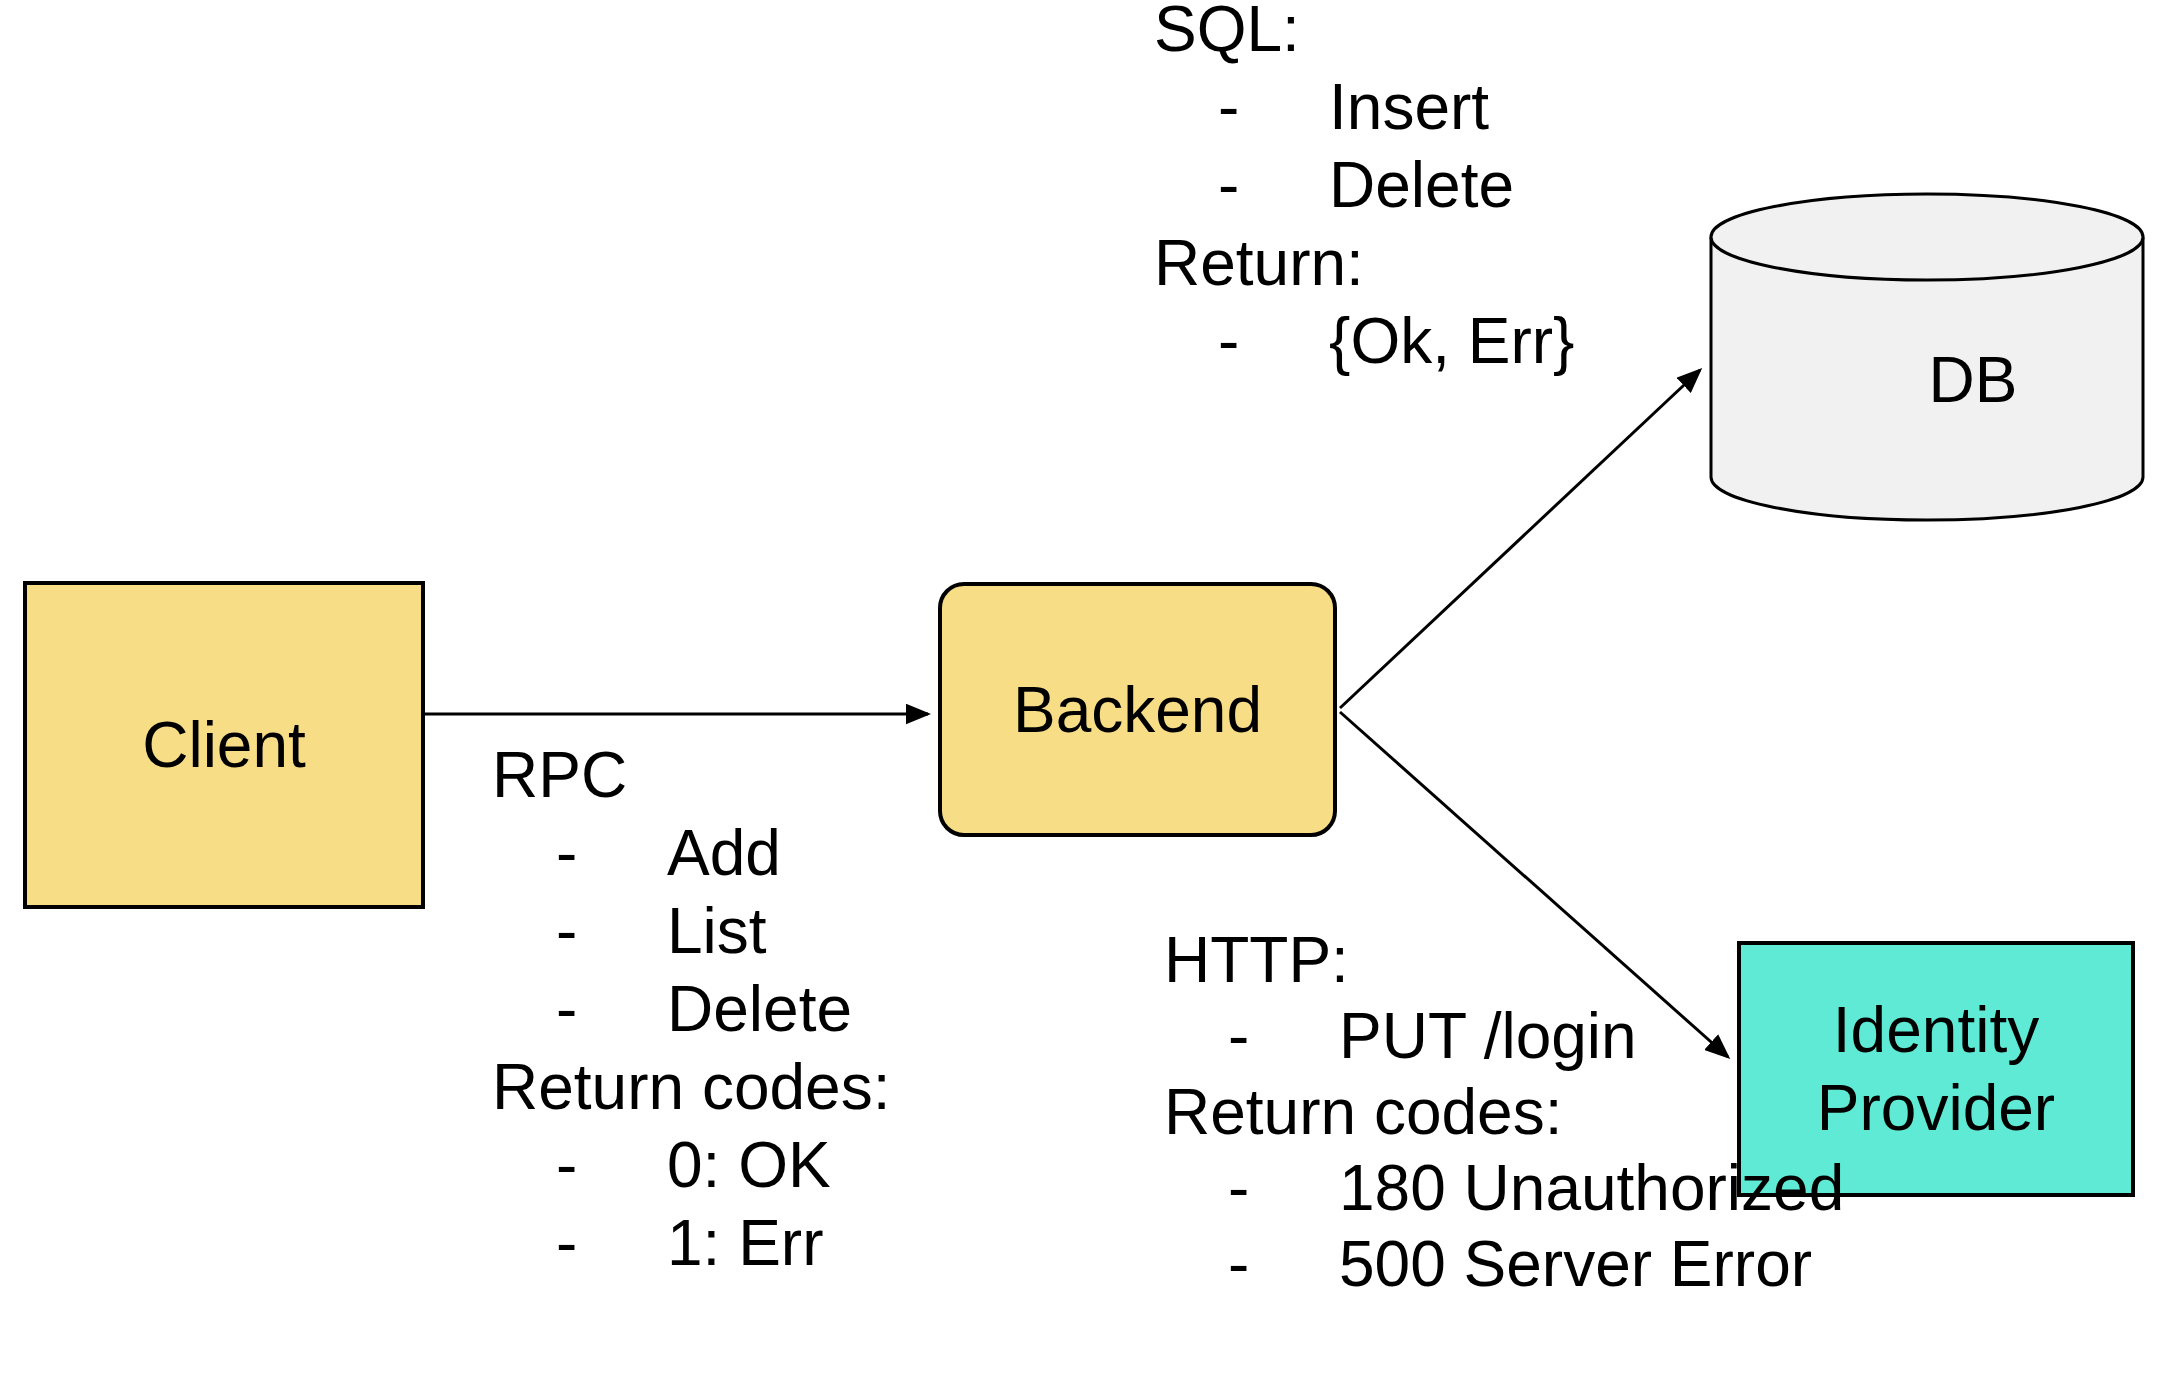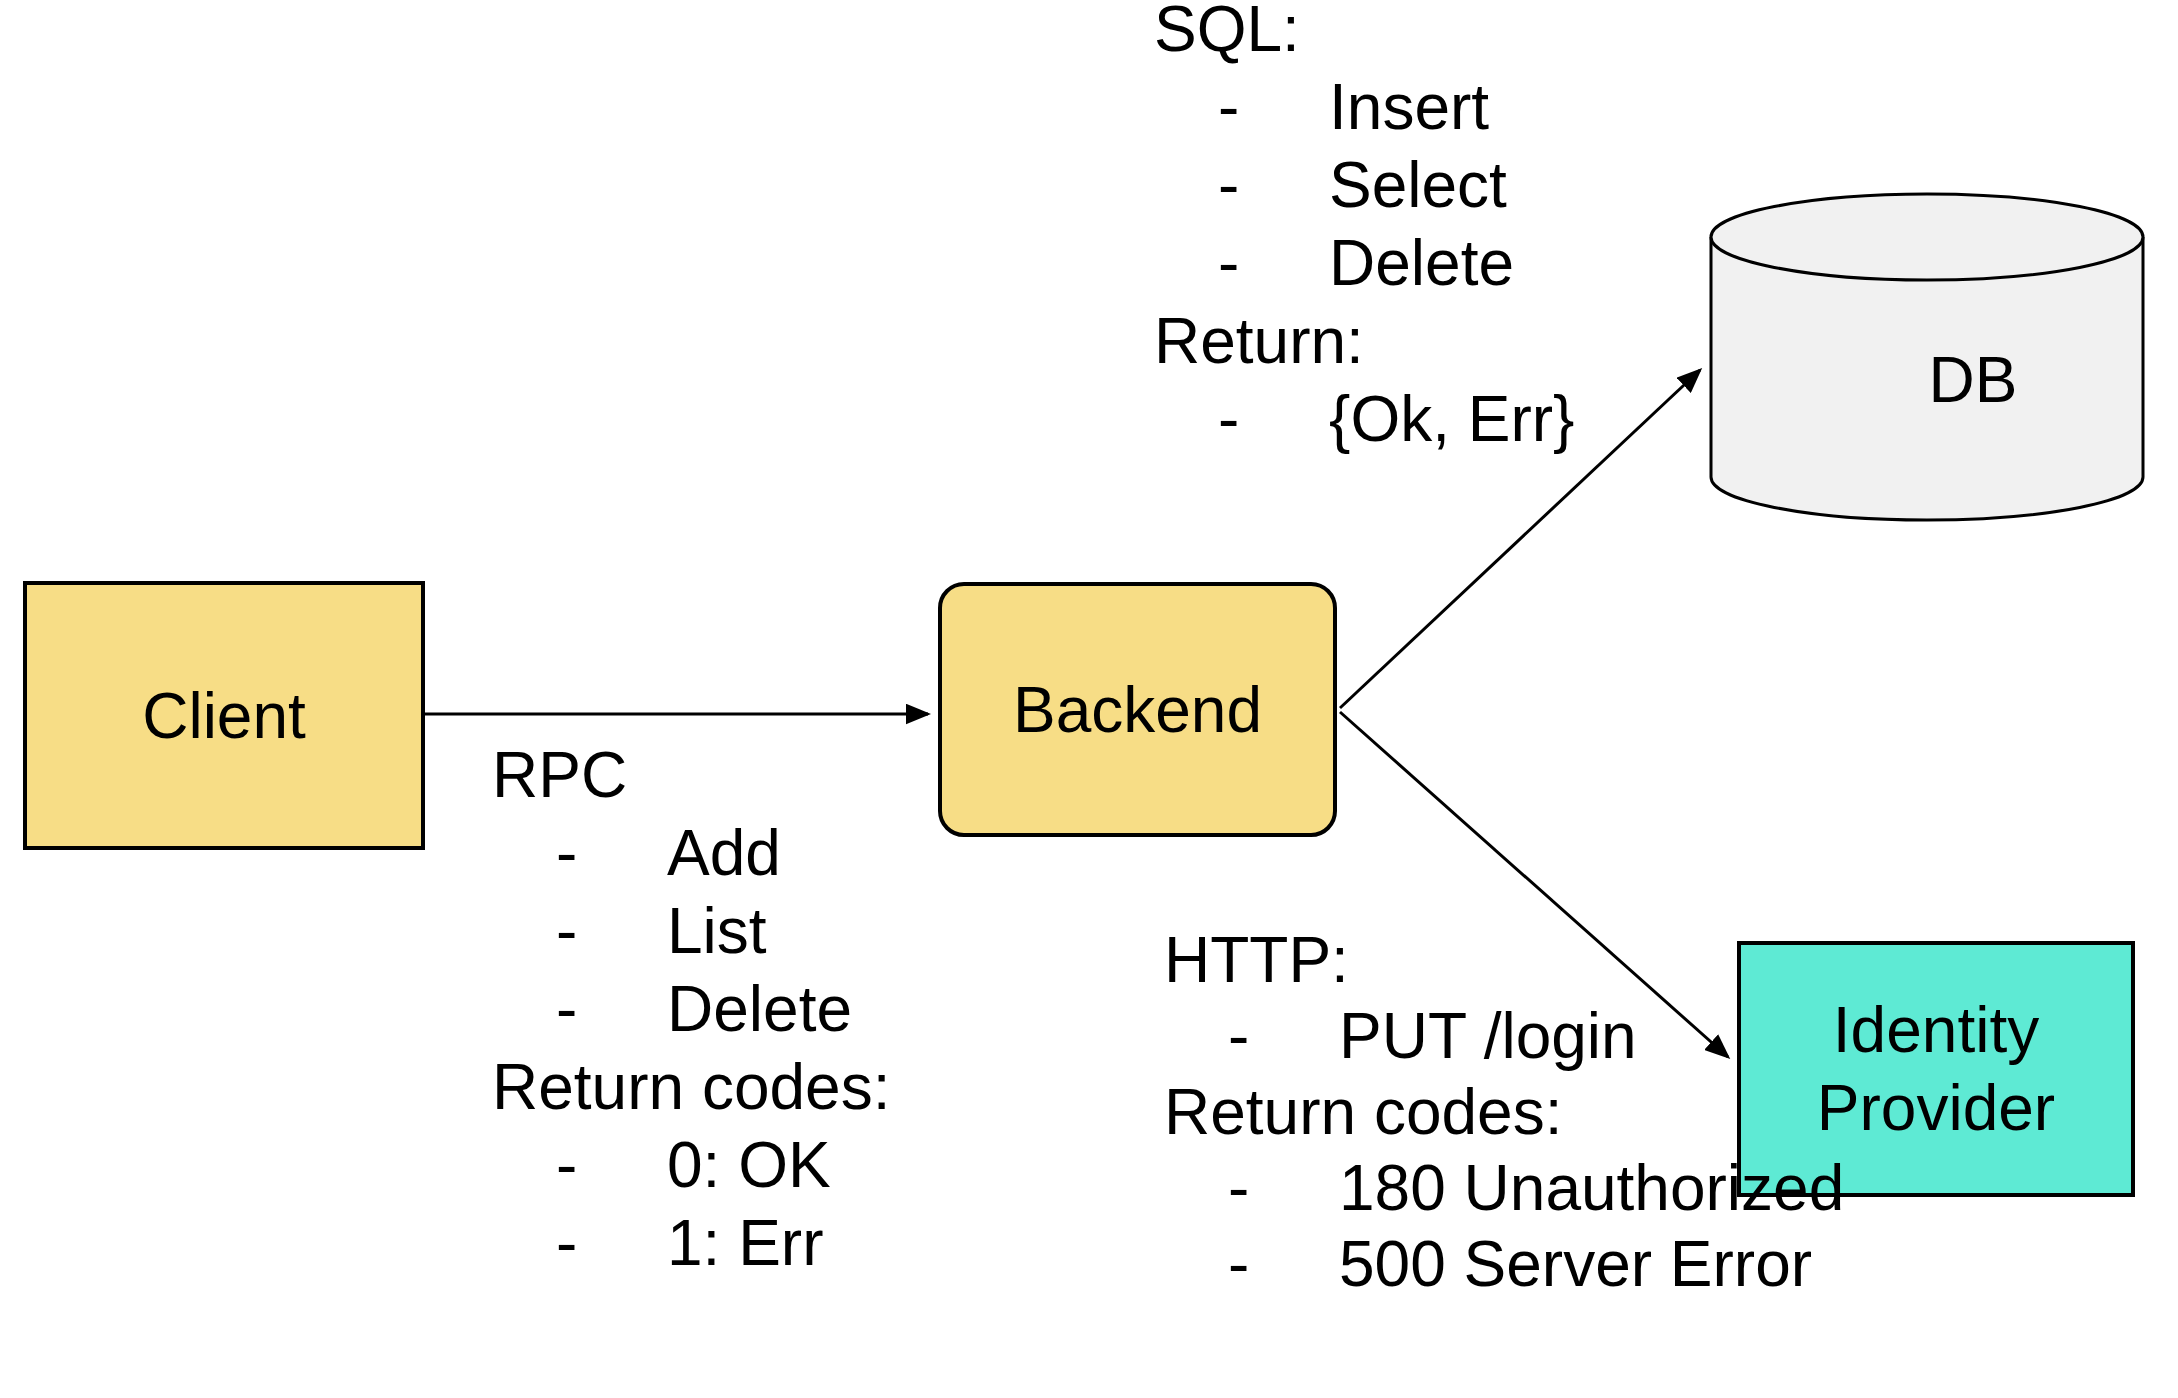--- a/index.html
+++ b/index.html
@@ -24,21 +24,21 @@
     display: flex;
     align-items: center;
     justify-content: center;
     text-align: center;
     font-size: 64px;
     line-height: 78px;
   }
   .node-yellow { background: #f7dd86; }
   .node-gray   { background: #5eead4; }
 
-  #node-client   { left: 23px;   top: 581px; width: 402px; height: 269px; }
+  #node-client   { left: 23px;   top: 581px; width: 402px; height: 328px; }
   #node-backend  { left: 938px;  top: 582px; width: 399px; height: 255px; border-radius: 26px; }
   #node-idp      { left: 1737px; top: 941px; width: 398px; height: 256px; }
 
   #db-label-box {
     position: absolute;
     left: 1711px; top: 194px; width: 524px; height: 326px;
     padding-top: 45px;
     box-sizing: border-box;
     display: flex;
     align-items: center;
@@ -98,23 +98,20 @@
   <div id="node-idp" class="node node-gray">
     <span>Identity Provider</span>
   </div>
 
   <div id="anno-sql" class="anno">
     <div class="line">SQL:</div>
     <div class="line bullet">
       <span class="dash">-</span><span>Insert</span>
     </div>
     <div class="line bullet">
-      <span class="dash">-</span><span>Select</span>
-    </div>
-    <div class="line bullet">
       <span class="dash">-</span><span>Delete</span>
     </div>
     <div class="line">Return:</div>
     <div class="line bullet">
       <span class="dash">-</span><span>{Ok, Err}</span>
     </div>
   </div>
 
   <div id="anno-rpc" class="anno">
     <div class="line">RPC</div>

